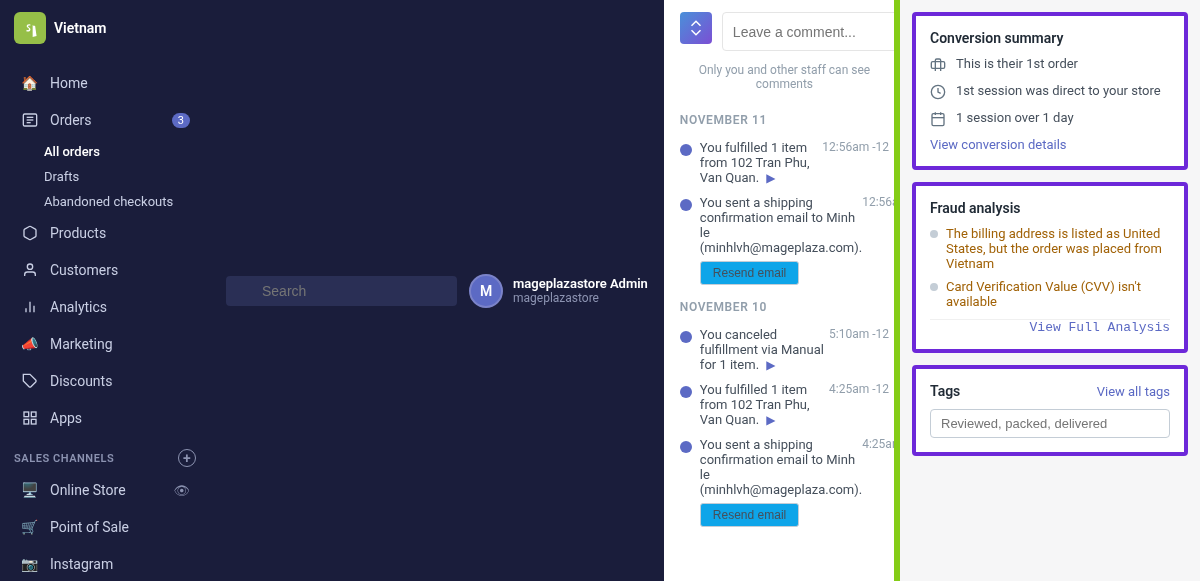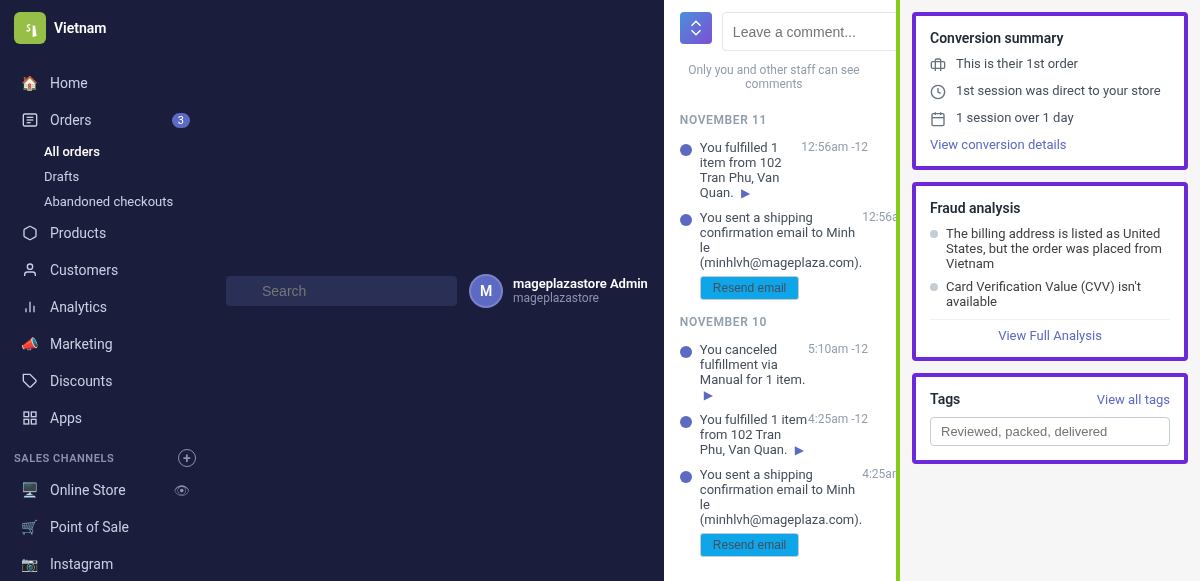--- a/index.html
+++ b/index.html
@@ -162,23 +162,23 @@
     .content-area {
       flex: 1;
       display: flex;
       overflow: hidden;
     }
 
     
     .timeline-panel {
       flex: 1;
       overflow-y: auto;
-      padding: 0 28px 16px 16px;
+      padding: 0 5px 16px 16px;
       background: #fff;
-      border-right: 4px solid #84cc16;
+      border-right: 6px solid #84cc16;
     }
     .timeline-panel::-webkit-scrollbar { width: 4px; }
     .timeline-panel::-webkit-scrollbar-thumb { background: #ddd; }
 
     
     .comment-box {
       display: flex;
       align-items: flex-start;
       padding: 12px 0 8px 0;
       gap: 10px;
@@ -328,21 +328,21 @@
       display: block;
       margin-top: 6px;
     }
 
     .fraud-item {
       display: flex;
       align-items: flex-start;
       gap: 8px;
       margin-bottom: 8px;
       font-size: 13px;
-      color: #404040;
+      color: #a16207;
     }
     .fraud-dot {
       width: 8px; height: 8px;
       border-radius: 50%;
       background: #c4cdd6;
       flex-shrink: 0;
       margin-top: 4px;
     }
 
     .tags-header {
@@ -639,21 +639,21 @@
       <div class="card">
         <div class="card-title">Fraud analysis</div>
         <div class="fraud-item">
           <div class="fraud-dot"></div>
           <span>The billing address is listed as United States, but the order was placed from Vietnam</span>
         </div>
         <div class="fraud-item">
           <div class="fraud-dot"></div>
           <span>Card Verification Value (CVV) isn't available</span>
         </div>
-        <a class="view-link" style="text-align:center; display:block; margin-top:10px; padding-top:8px; border-top:1px solid #f0f0f0;">View Full Analysis</a>
+        <a class="view-link" style="text-align:right; display:block; margin-top:10px; padding-top:0; border-top:1px solid #f0f0f0;font-family:Liberation Mono, monospace;">View Full Analysis</a>
       </div>
 
       <div class="card">
         <div class="tags-header">
           <div class="tags-title">Tags</div>
           <a class="tags-link">View all tags</a>
         </div>
         <input class="tags-input" type="text" placeholder="Reviewed, packed, delivered" style="">
       </div>
     </div>

